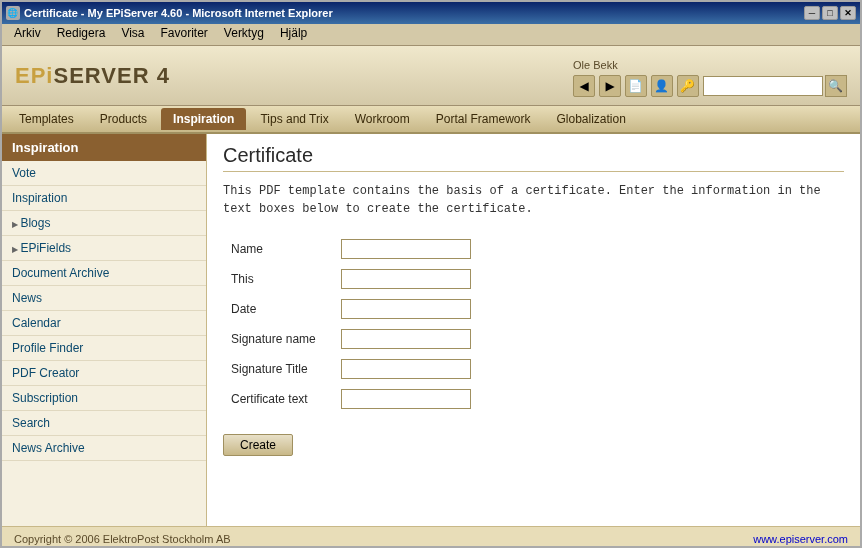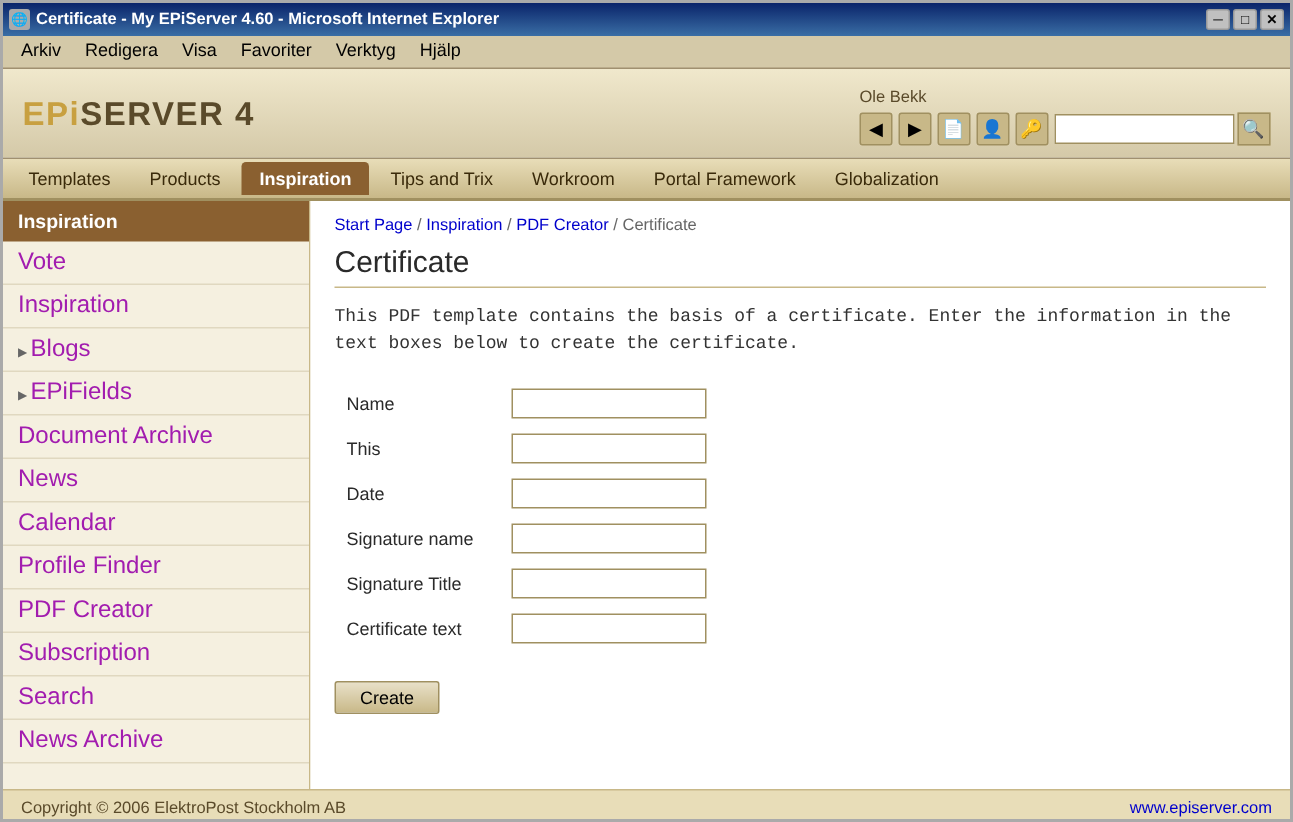--- a/index.html
+++ b/index.html
@@ -80,23 +80,23 @@
     }
     .sidebar-header {
       background: #8a6030;
       color: white;
       padding: 6px 10px;
       font-weight: bold;
       font-size: 13px;
     }
     .sidebar-item {
       padding: 5px 10px;
-      font-size: 16px;
+      font-size: 12px;
       cursor: pointer;
-      color: #a21caf;
+      color: #0c4a6e;
       border-bottom: 1px solid #e0d8c0;
     }
     .sidebar-item.expandable::before { content: "▶ "; font-size: 8px; color: #666; }
 
     
     .content {
       flex: 1;
       padding: 10px 16px;
       overflow-y: auto;
       background: white;
@@ -205,26 +205,20 @@
     <div class="sidebar-item">News</div>
     <div class="sidebar-item">Calendar</div>
     <div class="sidebar-item">Profile Finder</div>
     <div class="sidebar-item">PDF Creator</div>
     <div class="sidebar-item">Subscription</div>
     <div class="sidebar-item">Search</div>
     <div class="sidebar-item">News Archive</div>
   </div>
 
   <div class="content">
-    <div class="breadcrumb">
-      <a href="#">Start Page</a> /
-      <a href="#">Inspiration</a> /
-      <a href="#">PDF Creator</a> /
-      <span>Certificate</span>
-    </div>
     <div class="page-title">Certificate</div>
     <div class="page-desc">This PDF template contains the basis of a certificate. Enter the information in the text boxes below to create the certificate.</div>
 
     <table class="form-table">
       <tbody>
           <tr class="form-row">
         <td class="form-label">Name</td>
         <td><input type="text" class="form-input" style=""></td>
       </tr>
       <tr class="form-row">

